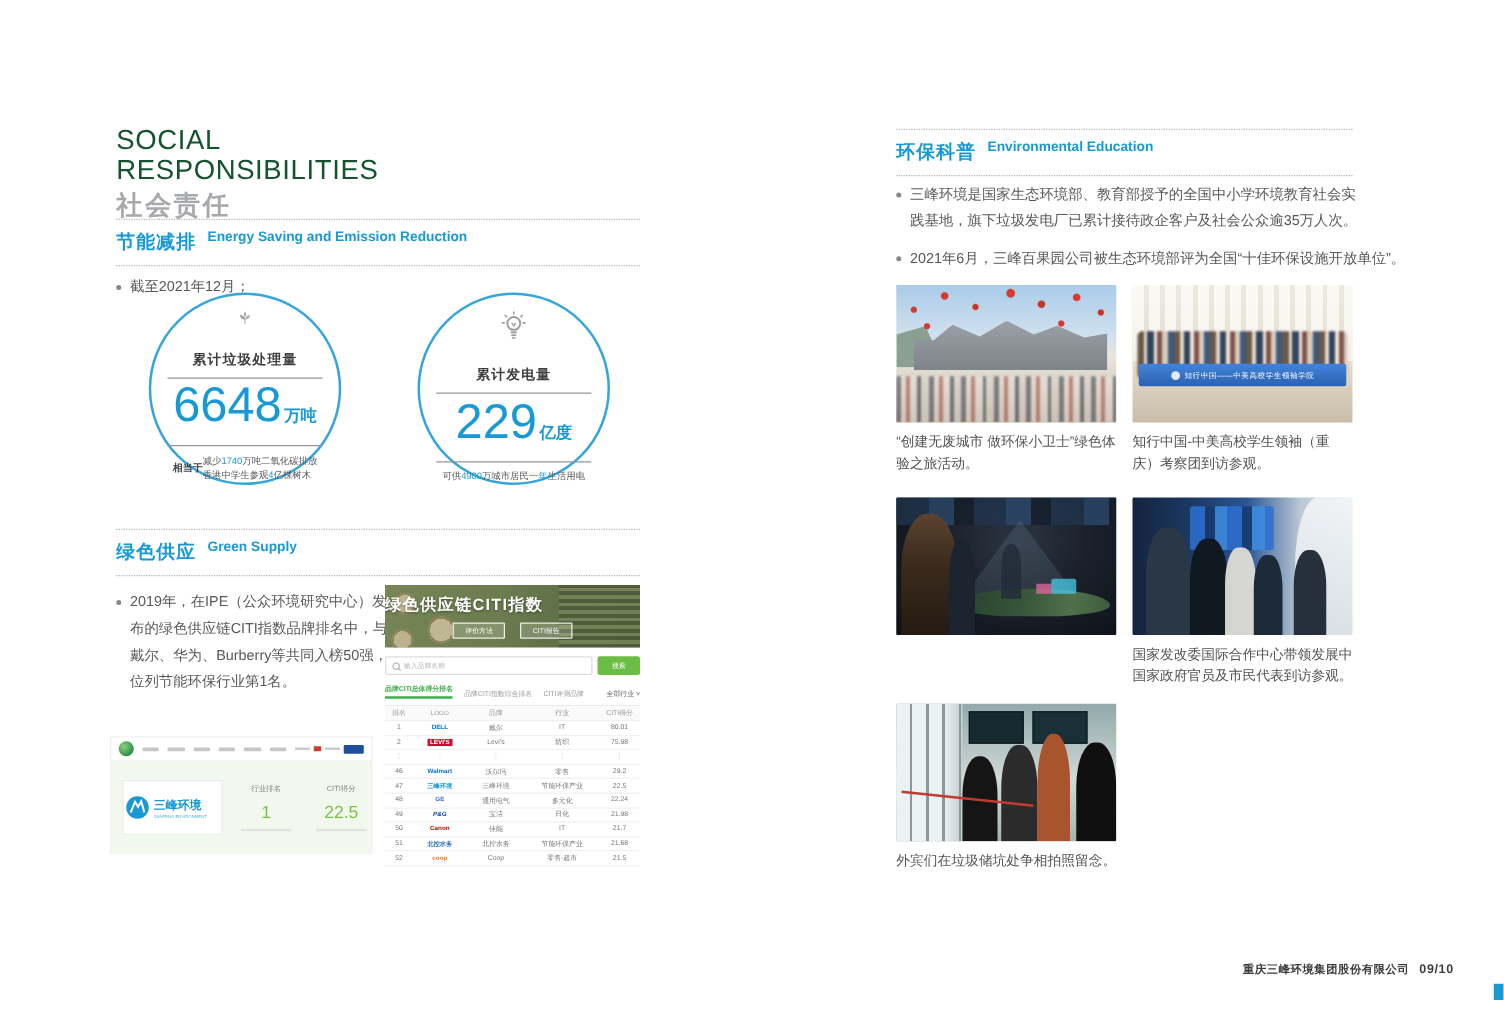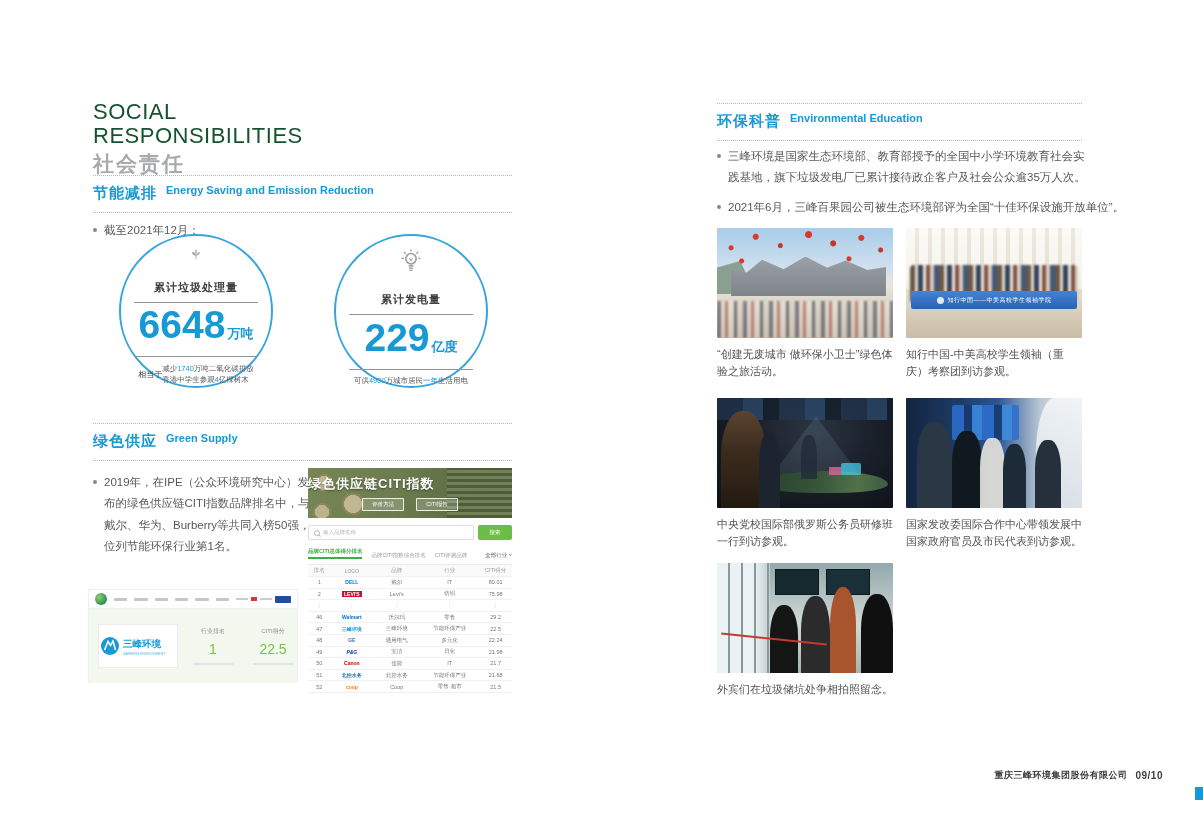--- a/index.html
+++ b/index.html
@@ -22,24 +22,24 @@
   .bullet{display:flex;font-size:11.5px;color:#57585a;line-height:1.85}
   .bdot{flex:0 0 4px;width:4px;height:4px;border-radius:50%;background:#85878a;margin:8px 7px 0 0}
   .nowrap{white-space:nowrap}
 
   
   .stat-circle{width:154px;height:154px;border:2px solid #35a5db;border-radius:50%;
     display:flex;flex-direction:column;align-items:center;padding-top:12px;box-sizing:border-box;background:#fff}
   .sc-label{font-size:11px;font-weight:bold;color:#3f4042;letter-spacing:1px;margin-top:19px}
   .sc-div{width:124px;height:1px;background:#939598;margin-top:7px}
   .sc-value{display:flex;align-items:baseline;color:#1799d6;margin-top:0}
-  .sc-num{font-size:39px;font-weight:bold;line-height:1.2}
+  .sc-num{font-size:39px;font-weight:normal;line-height:1.2}
   .sc-unit{font-size:13px;font-weight:bold;margin-left:2px}
   .sc-note{margin-top:6px;font-size:7.5px;color:#58595b;display:flex;align-items:center}
-  .equiv{font-weight:normal;font-size:8px;margin-right:0;color:#3f4042}
+  .equiv{font-weight:bold;font-size:8px;margin-right:0;color:#3f4042}
   .nlines{display:flex;flex-direction:column;line-height:1.55}
   .hl{color:#1799d6}
 
   
   .citi{left:308px;top:468px;width:204px;height:208px;background:#fff}
   .citi-banner{position:relative;height:50px;overflow:hidden;background:
     radial-gradient(circle at 16px 15px,#e2d7ae 0 7px,#a89a6e 7px 9px,transparent 9px),
     radial-gradient(circle at 45px 36px,#e2d7ae 0 9px,#a89a6e 9px 11px,transparent 11px),
     radial-gradient(circle at 14px 44px,#ddd2a9 0 7px,#a89a6e 7px 9px,transparent 9px),
     linear-gradient(100deg,#8a9b63 0%,#7d8f5c 45%,#6f8051 70%,#657548 100%)}
@@ -439,21 +439,20 @@
   <figure class="pcell" style="left:717px;top:398px">
     <div class="photo p3">
       <div class="ceil"></div>
       <div class="pyr"></div>
       <div class="base"></div>
       <div class="glow"></div>
       <div class="fig1"></div>
       <div class="fig2"></div>
       <div class="fig3"></div>
     </div>
-    <figcaption class="cap">中央党校国际部俄罗斯公务员研修班一行到访参观。</figcaption>
   </figure>
 
   <figure class="pcell" style="left:906px;top:398px">
     <div class="photo p4">
       <div class="screens"></div>
       <div class="wall"></div>
       <div class="f f1"></div>
       <div class="f f2"></div>
       <div class="f f3"></div>
       <div class="f f4"></div>

